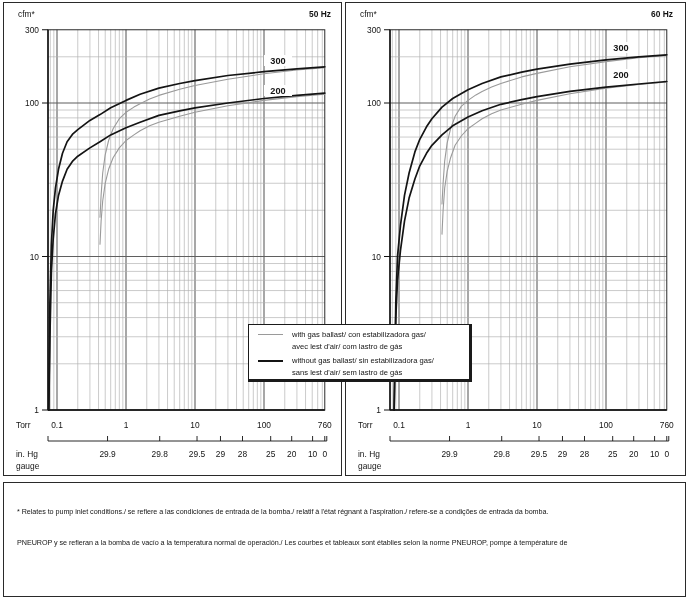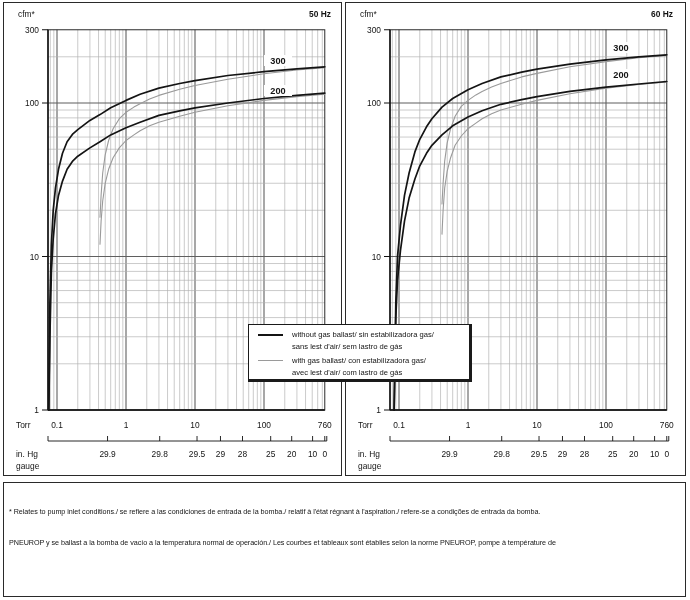--- a/index.html
+++ b/index.html
@@ -10,21 +10,21 @@
   #panel-1{left:345px;width:341px;}
   .panel svg{display:block;width:337px;height:472px;}
   svg text{font-family:"Liberation Sans",sans-serif;fill:#141414;}
   .legend{position:absolute;left:248px;top:324px;width:224px;height:58px;background:#fff;
           border:1px solid #1a1a1a;border-right-width:3px;border-bottom-width:3px;
           box-sizing:border-box;z-index:5;padding-top:4px;}
   .legend-entry{display:flex;align-items:flex-start;margin-bottom:3px;}
   .legend-swatch{width:25px;height:0;border-top:2px solid #141414;margin:5px 9px 0 9px;flex:none;}
   .legend-text{font-size:7.6px;line-height:11.6px;white-space:nowrap;}
   .footnote{position:absolute;left:3px;top:482px;width:683px;height:115px;border:1px solid #2a2a2a;
-            box-sizing:border-box;padding:3px 5px;font-size:7.2px;letter-spacing:-0.05px;
+            box-sizing:border-box;padding:3px 13px;font-size:7.2px;letter-spacing:-0.05px;
             line-height:10.35px;white-space:pre;overflow:hidden;}
   .footnote div{white-space:pre;}
 </style>
 </head>
 <body>
 
 <div id="root">
 
   <div class="panel" id="panel-0">
     <svg id="svg-0" viewBox="0 0 337 472">
@@ -255,38 +255,38 @@
           <text x="12" y="454" font-size="8.4">in. Hg</text>
           <text x="12" y="466" font-size="8.4">gauge</text>
         </g>
         <text x="14" y="14" font-size="8.4">cfm*</text>
         <text x="327" y="14" text-anchor="end" font-size="8.4" font-weight="bold">60 Hz</text>
       </svg>
   </div>
 
   <div class="legend">
     <div class="legend-entry">
+      <div class="legend-swatch" id="swatch-1" style="border-top-color: rgb(154, 154, 154); border-top-width: 1.5px;"></div>
+      <div class="legend-text">
+        <div>with gas ballast/  con estabilizadora gas/</div>
+        <div>avec lest d'air/  com lastro de gás</div>
+      </div>
+    </div>
+    <div class="legend-entry">
       <div class="legend-swatch" id="swatch-0" style="border-top-color: rgb(20, 20, 20); border-top-width: 2px;"></div>
       <div class="legend-text">
         <div>without gas ballast/  sin estabilizadora gas/</div>
         <div>sans lest d'air/  sem lastro de gás</div>
       </div>
     </div>
-    <div class="legend-entry">
-      <div class="legend-swatch" id="swatch-1" style="border-top-color: rgb(154, 154, 154); border-top-width: 1.5px;"></div>
-      <div class="legend-text">
-        <div>with gas ballast/  con estabilizadora gas/</div>
-        <div>avec lest d'air/  com lastro de gás</div>
-      </div>
-    </div>
   </div>
 
   <div class="footnote">
     <div>* Relates to pump inlet conditions./ se refiere a las condiciones de entrada de la bomba./ relatif à l'état régnant à l'aspiration./ refere-se a condições de entrada da bomba.</div>
-    <div>PNEUROP y se ballast a la bomba de vacío a la temperatura normal de operación./ Les courbes et tableaux sont établies selon la norme PNEUROP, pompe à température de</div>
+    <div>PNEUROP y se refieran a la bomba de vacío a la temperatura normal de operación./ Les courbes et tableaux sont établies selon la norme PNEUROP, pompe à température de</div>
     
     
     
     
     
     
     
     
   </div>
 

